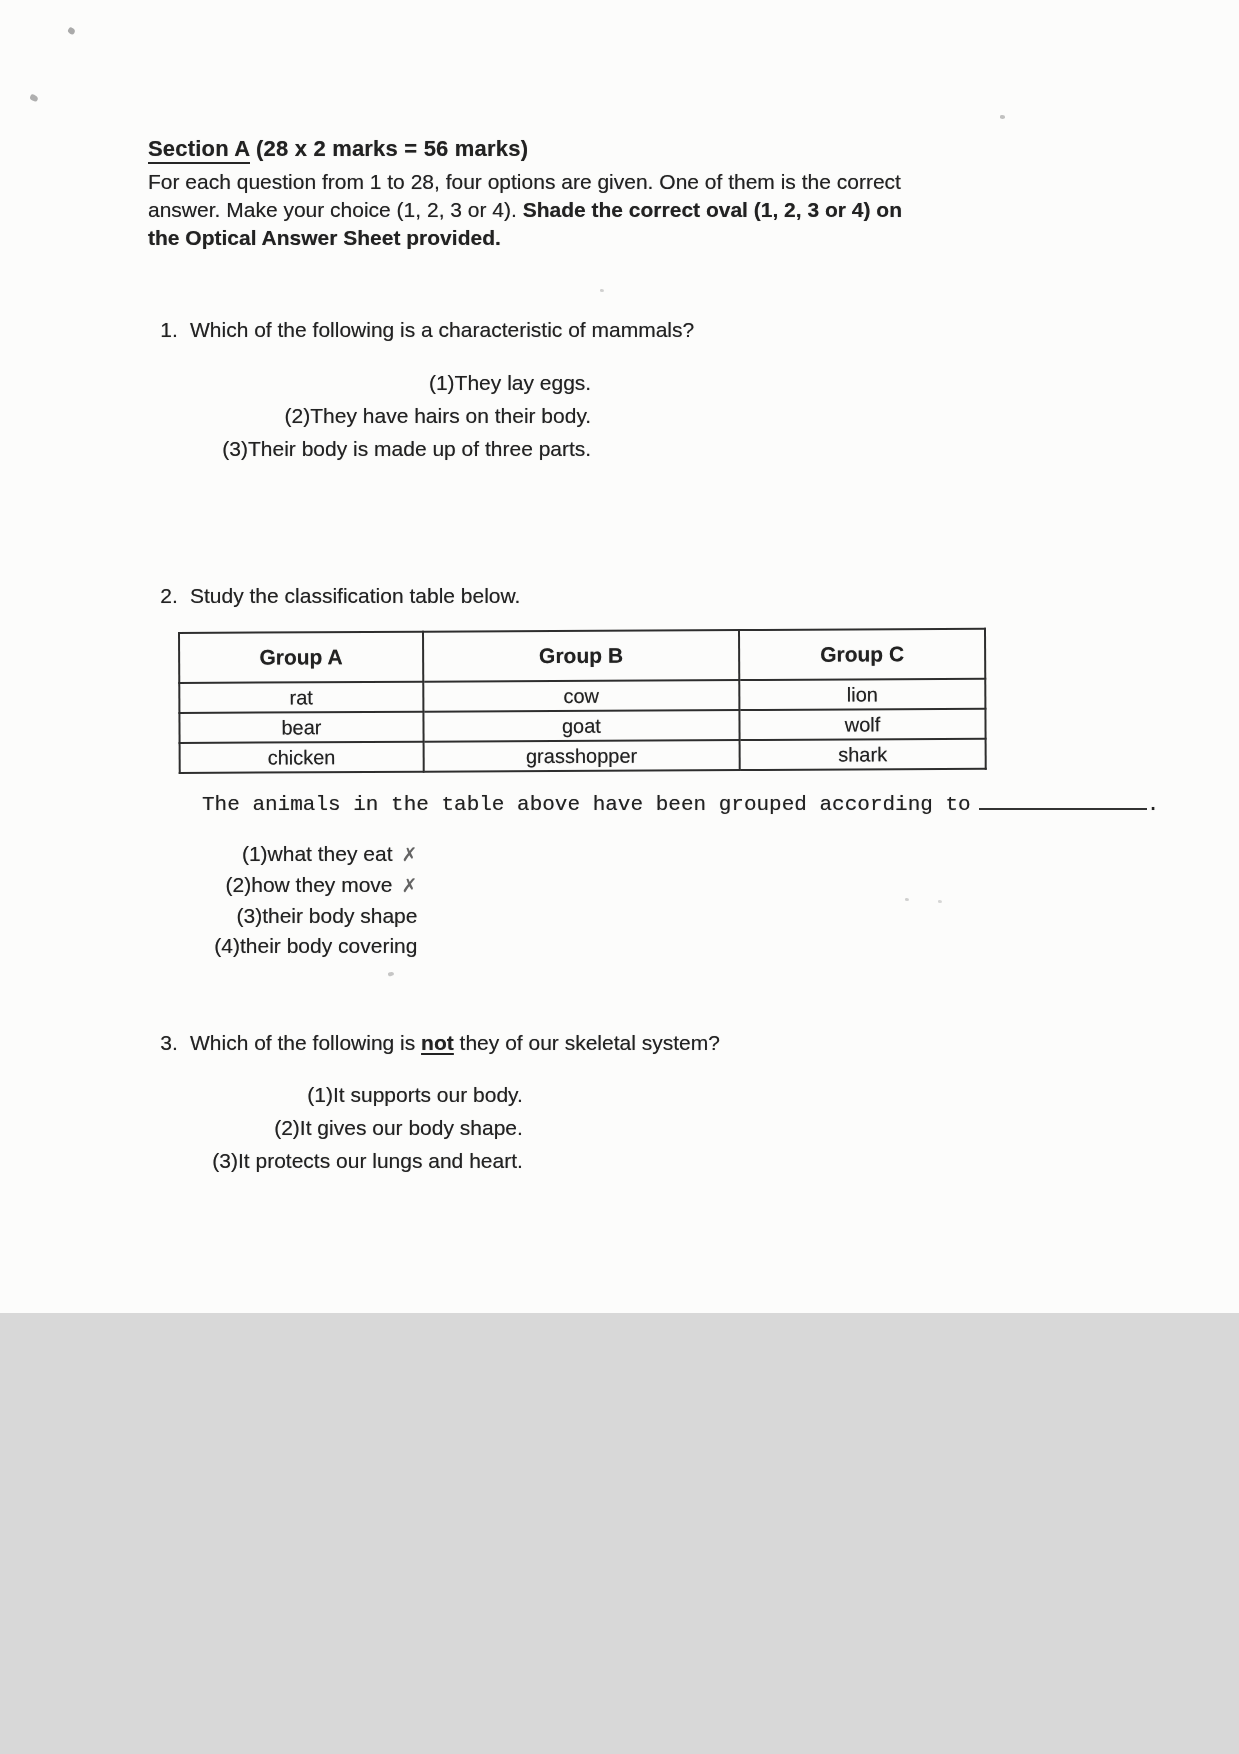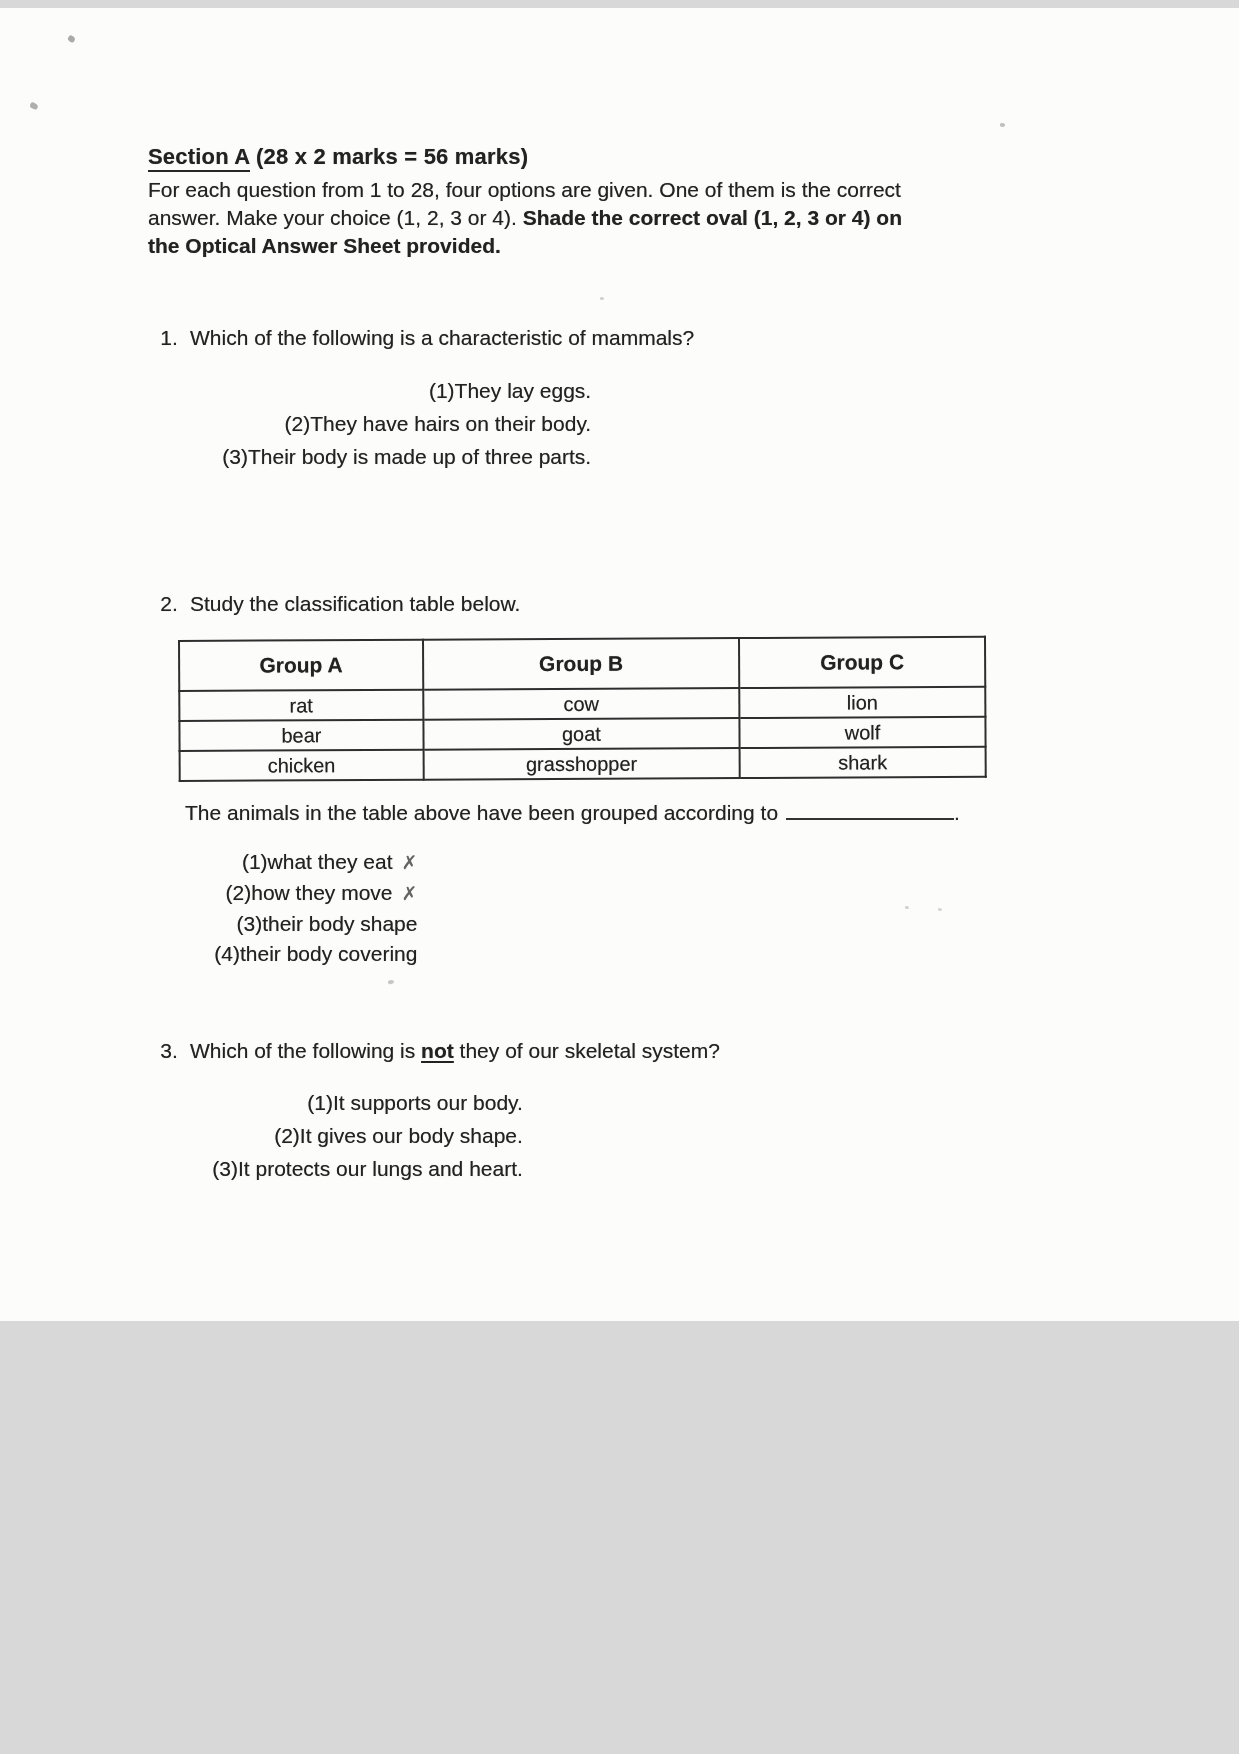--- a/index.html
+++ b/index.html
@@ -1,19 +1,19 @@
 <!DOCTYPE html>
 <html><head>
 <meta charset="utf-8">
 <style>
   html,body{margin:0;padding:0;background:#d8d8d8;}
   .page{
     position:relative;
     width:1239px;height:1313px;
-    margin:8px auto;
+    margin:0 auto;
     background:#fcfcfb;
     font-family:"Liberation Sans", sans-serif;
     color:#222;
     overflow:hidden;
     text-shadow:0 0 .7px rgba(45,45,45,.55);
   }
   .abs{position:absolute;}
 
   
   .sec-head{left:148px;top:136px;font-size:22px;font-weight:700;letter-spacing:.2px;}
@@ -35,21 +35,21 @@
   b.u2{text-decoration:underline;text-decoration-thickness:2px;text-underline-offset:3px;}
 
   
   .tblwrap{left:178px;top:632px;width:808px;transform:rotate(-.3deg);transform-origin:left top;}
   table.ctable{width:100%;border-collapse:collapse;}
   .ctable th,.ctable td{border:2px solid #2e2e2e;text-align:center;vertical-align:middle;}
   .ctable th{height:46px;font-size:21px;font-weight:700;}
   .ctable td{height:26px;font-size:20px;padding:1px 0;}
 
   
-  .stem{left:185px;top:793px;font-size:21px;white-space:nowrap;}
+  .stem{left:202px;top:793px;font-size:21px;white-space:nowrap;font-family:Liberation Mono, monospace;}
   .blank{display:inline-block;width:168px;height:14px;border-bottom:2px solid #333;margin-left:8px;}
 
   
   .pagenum{left:0;top:1638px;width:1224px;text-align:center;font-size:21px;color:#333;}
   .watermark{
     left:30px;top:1676px;
     background:#ffffff;
     padding:5px 16px 7px 13px;
     font-family:"Liberation Mono", monospace;
     font-size:25px;font-weight:700;color:#111;

